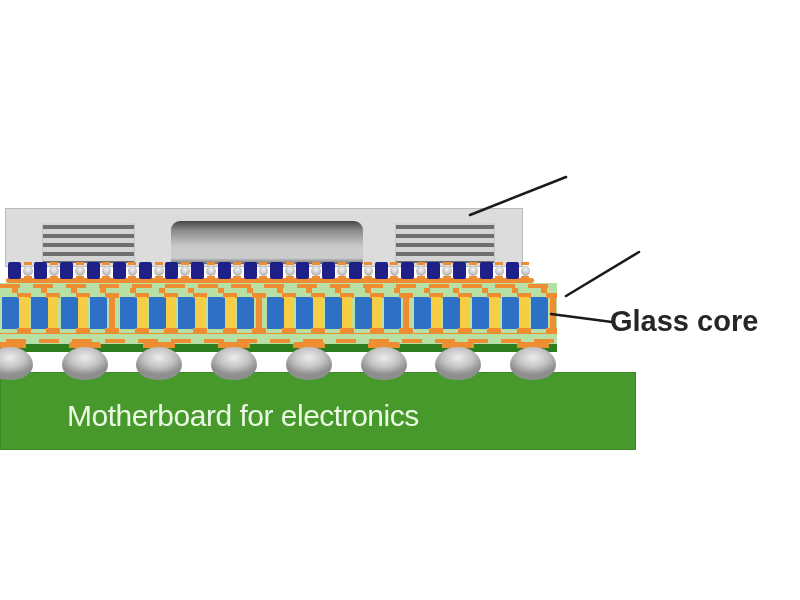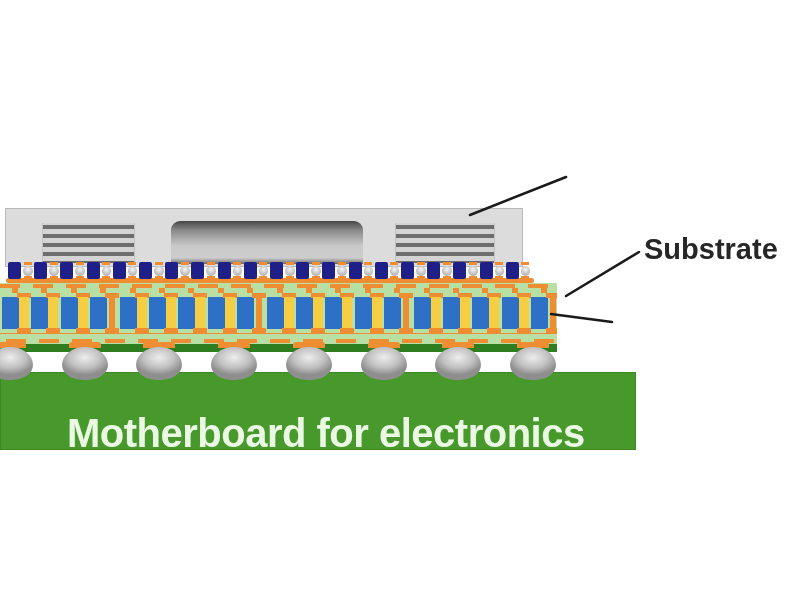--- a/index.html
+++ b/index.html
@@ -70,21 +70,21 @@
   .ball-pad{position:absolute;top:342px;width:32px;height:6px;background:var(--trace-orange);
             border-radius:3px 3px 0 0;}
   .ball{position:absolute;top:347px;width:46px;height:33px;
         border-radius:50% 50% 46% 46% / 54% 54% 46% 46%;
         background:radial-gradient(ellipse 60% 55% at 50% 32%, var(--ball-gray-light),
                    #c2c2c2 55%, var(--ball-gray-dark) 95%);}
 
   
   .motherboard{position:absolute;left:0;top:372px;width:636px;height:78px;
        background:var(--motherboard-green);border:1px solid rgba(0,0,0,0.12);box-sizing:border-box;}
-  .mb-label{position:absolute;left:66px;top:38px;font-size:40px;font-weight:bold;
+  .mb-label{position:absolute;left:66px;top:26px;font-size:30px;font-weight:normal;
        letter-spacing:-0.5px;color:var(--motherboard-text);white-space:nowrap;}
 
   
   .callout{position:absolute;font-size:29px;font-weight:bold;color:var(--label-text);
        white-space:nowrap;line-height:1.05;}
   .callout.semiconductor{left:577px;top:160px;}
   .callout.substrate{left:644px;top:234px;}
   .callout.glasscore{left:610px;top:306px;}
 
   .overlay{position:absolute;left:0;top:0;pointer-events:none;}
@@ -347,15 +347,15 @@
       <div class="ball-pad" style="left: 516.9px;"></div>
       <div class="ball" style="left: 509.9px;"></div>
     </div>
 
   <svg class="overlay" width="800" height="600" viewBox="0 0 800 600">
     <line class="leader" x1="470" y1="215" x2="566" y2="177"></line>
     <line class="leader" x1="566" y1="296" x2="639" y2="252"></line>
     <line class="leader" x1="551" y1="314" x2="612" y2="322"></line>
   </svg>
 
-  <div class="callout substrate">Substrate</div>
+  <div class="callout glasscore">Glass core</div>
 
 </div>
 
 </body></html>

